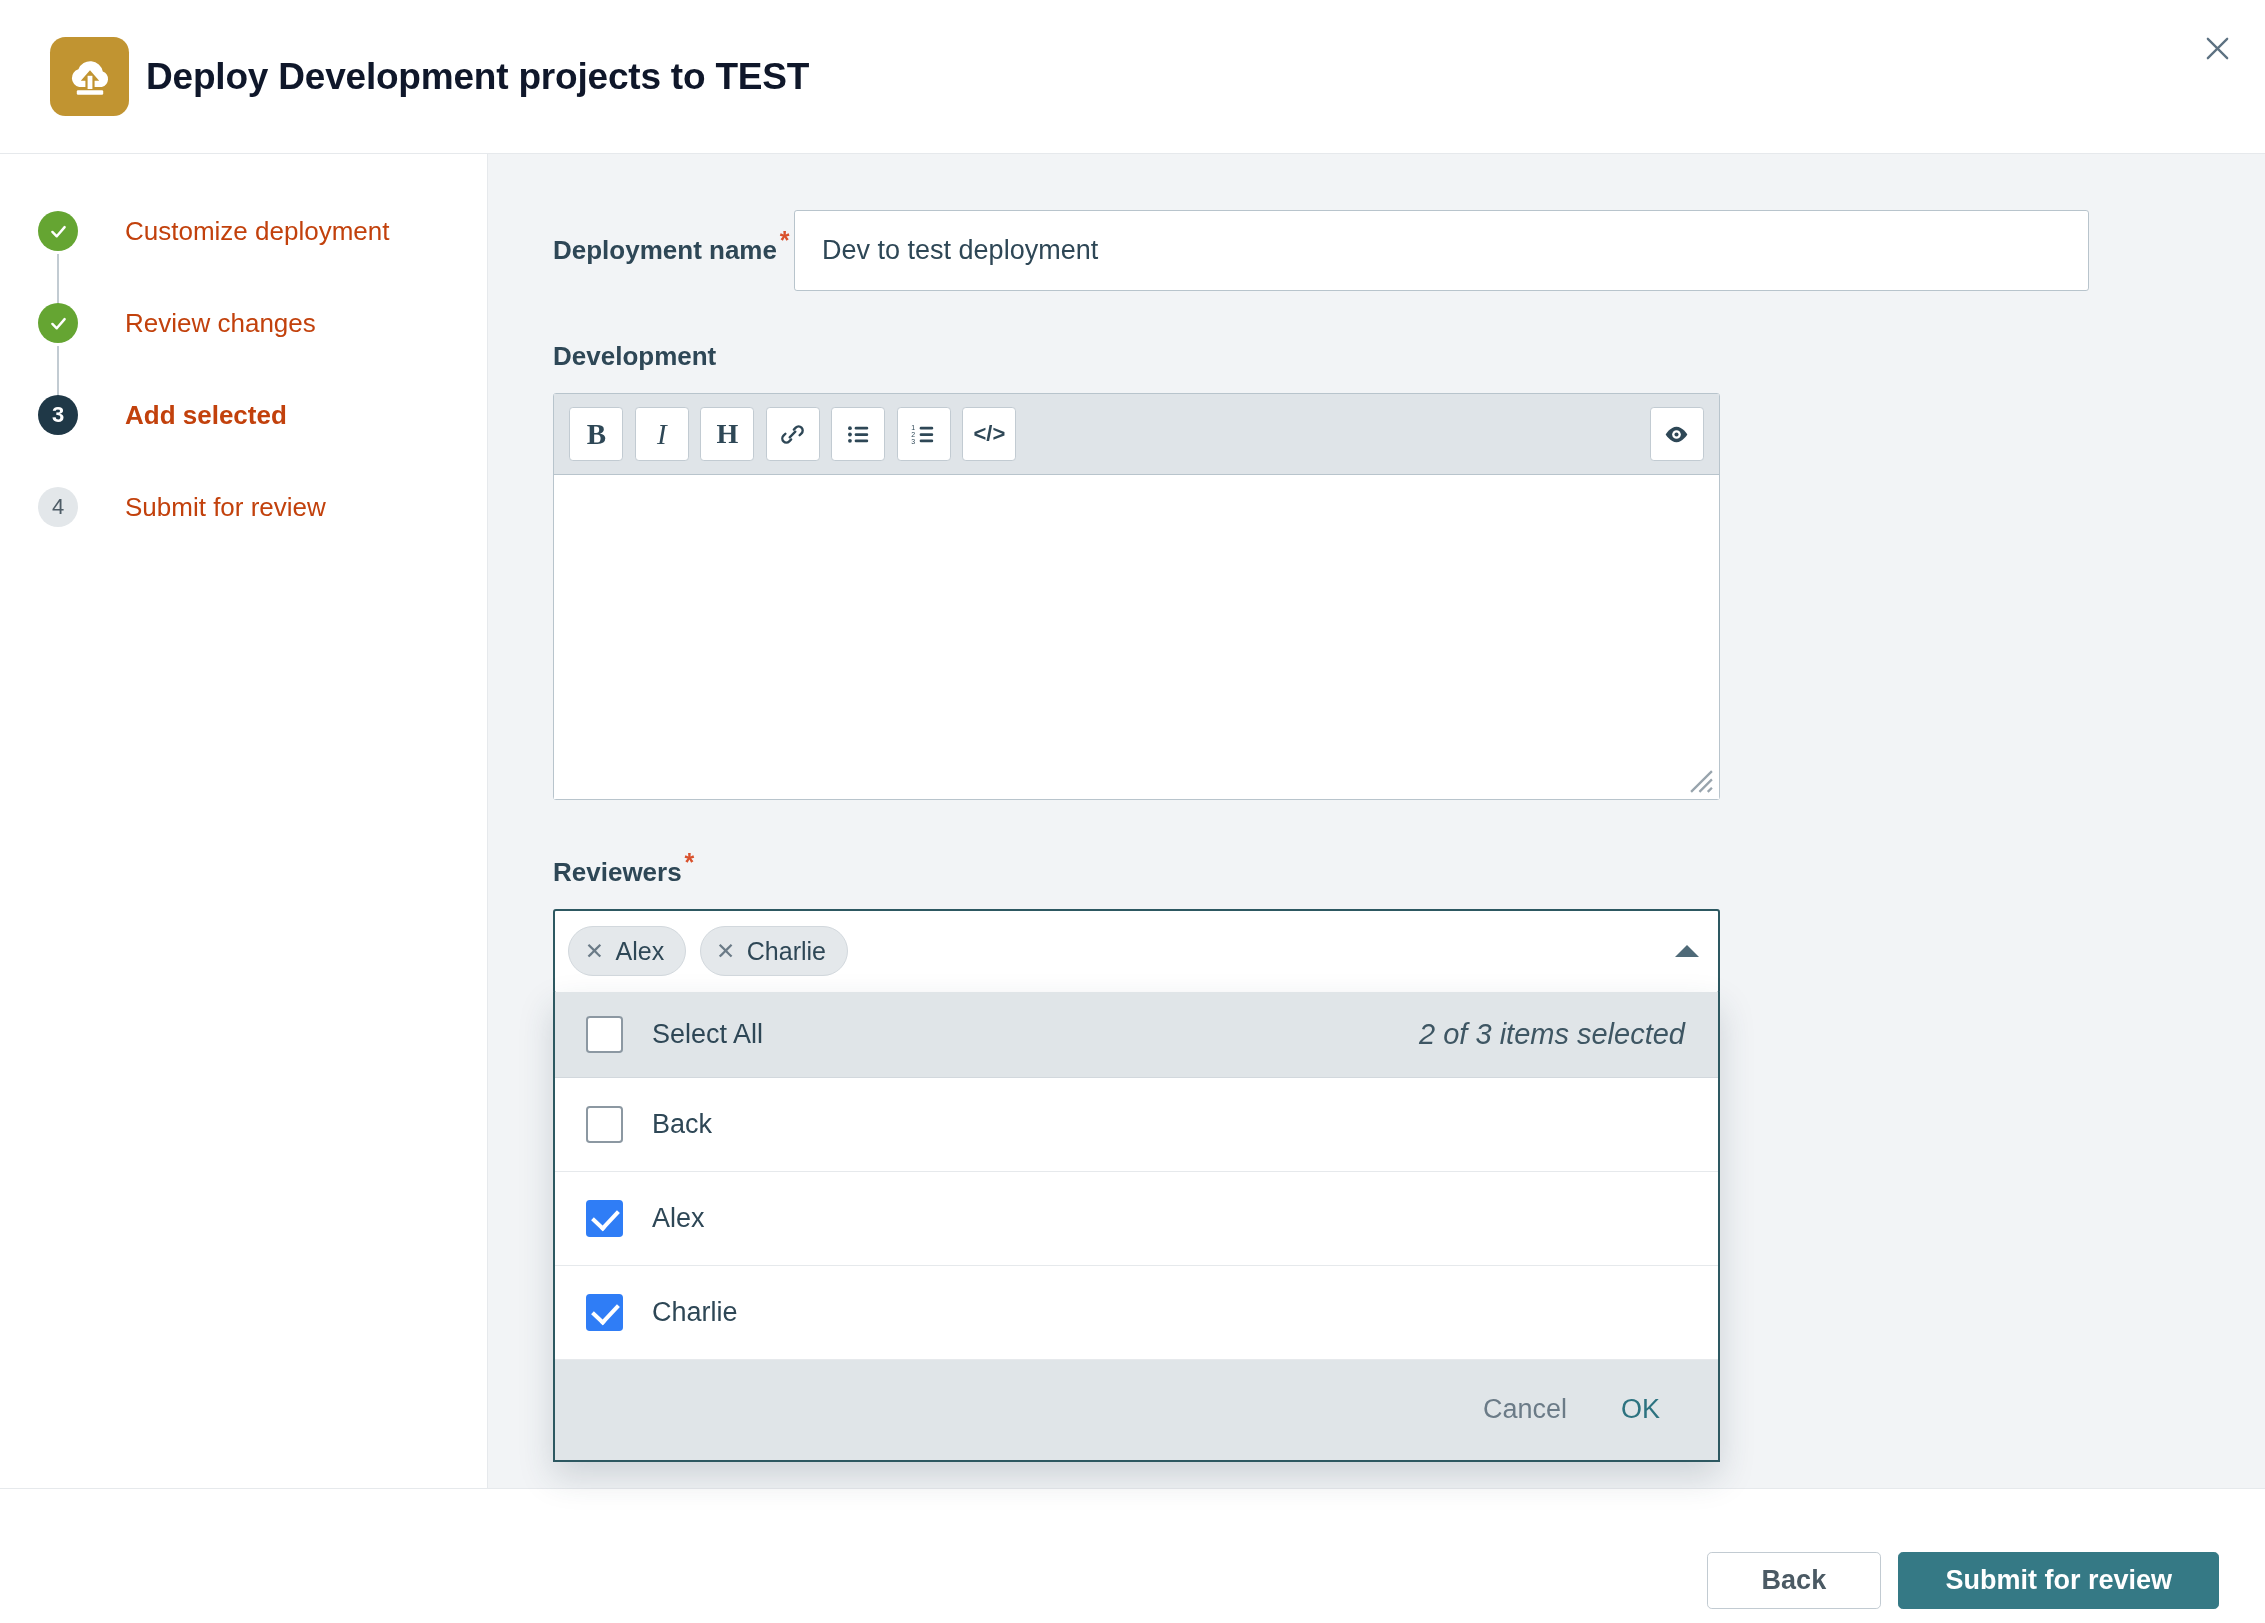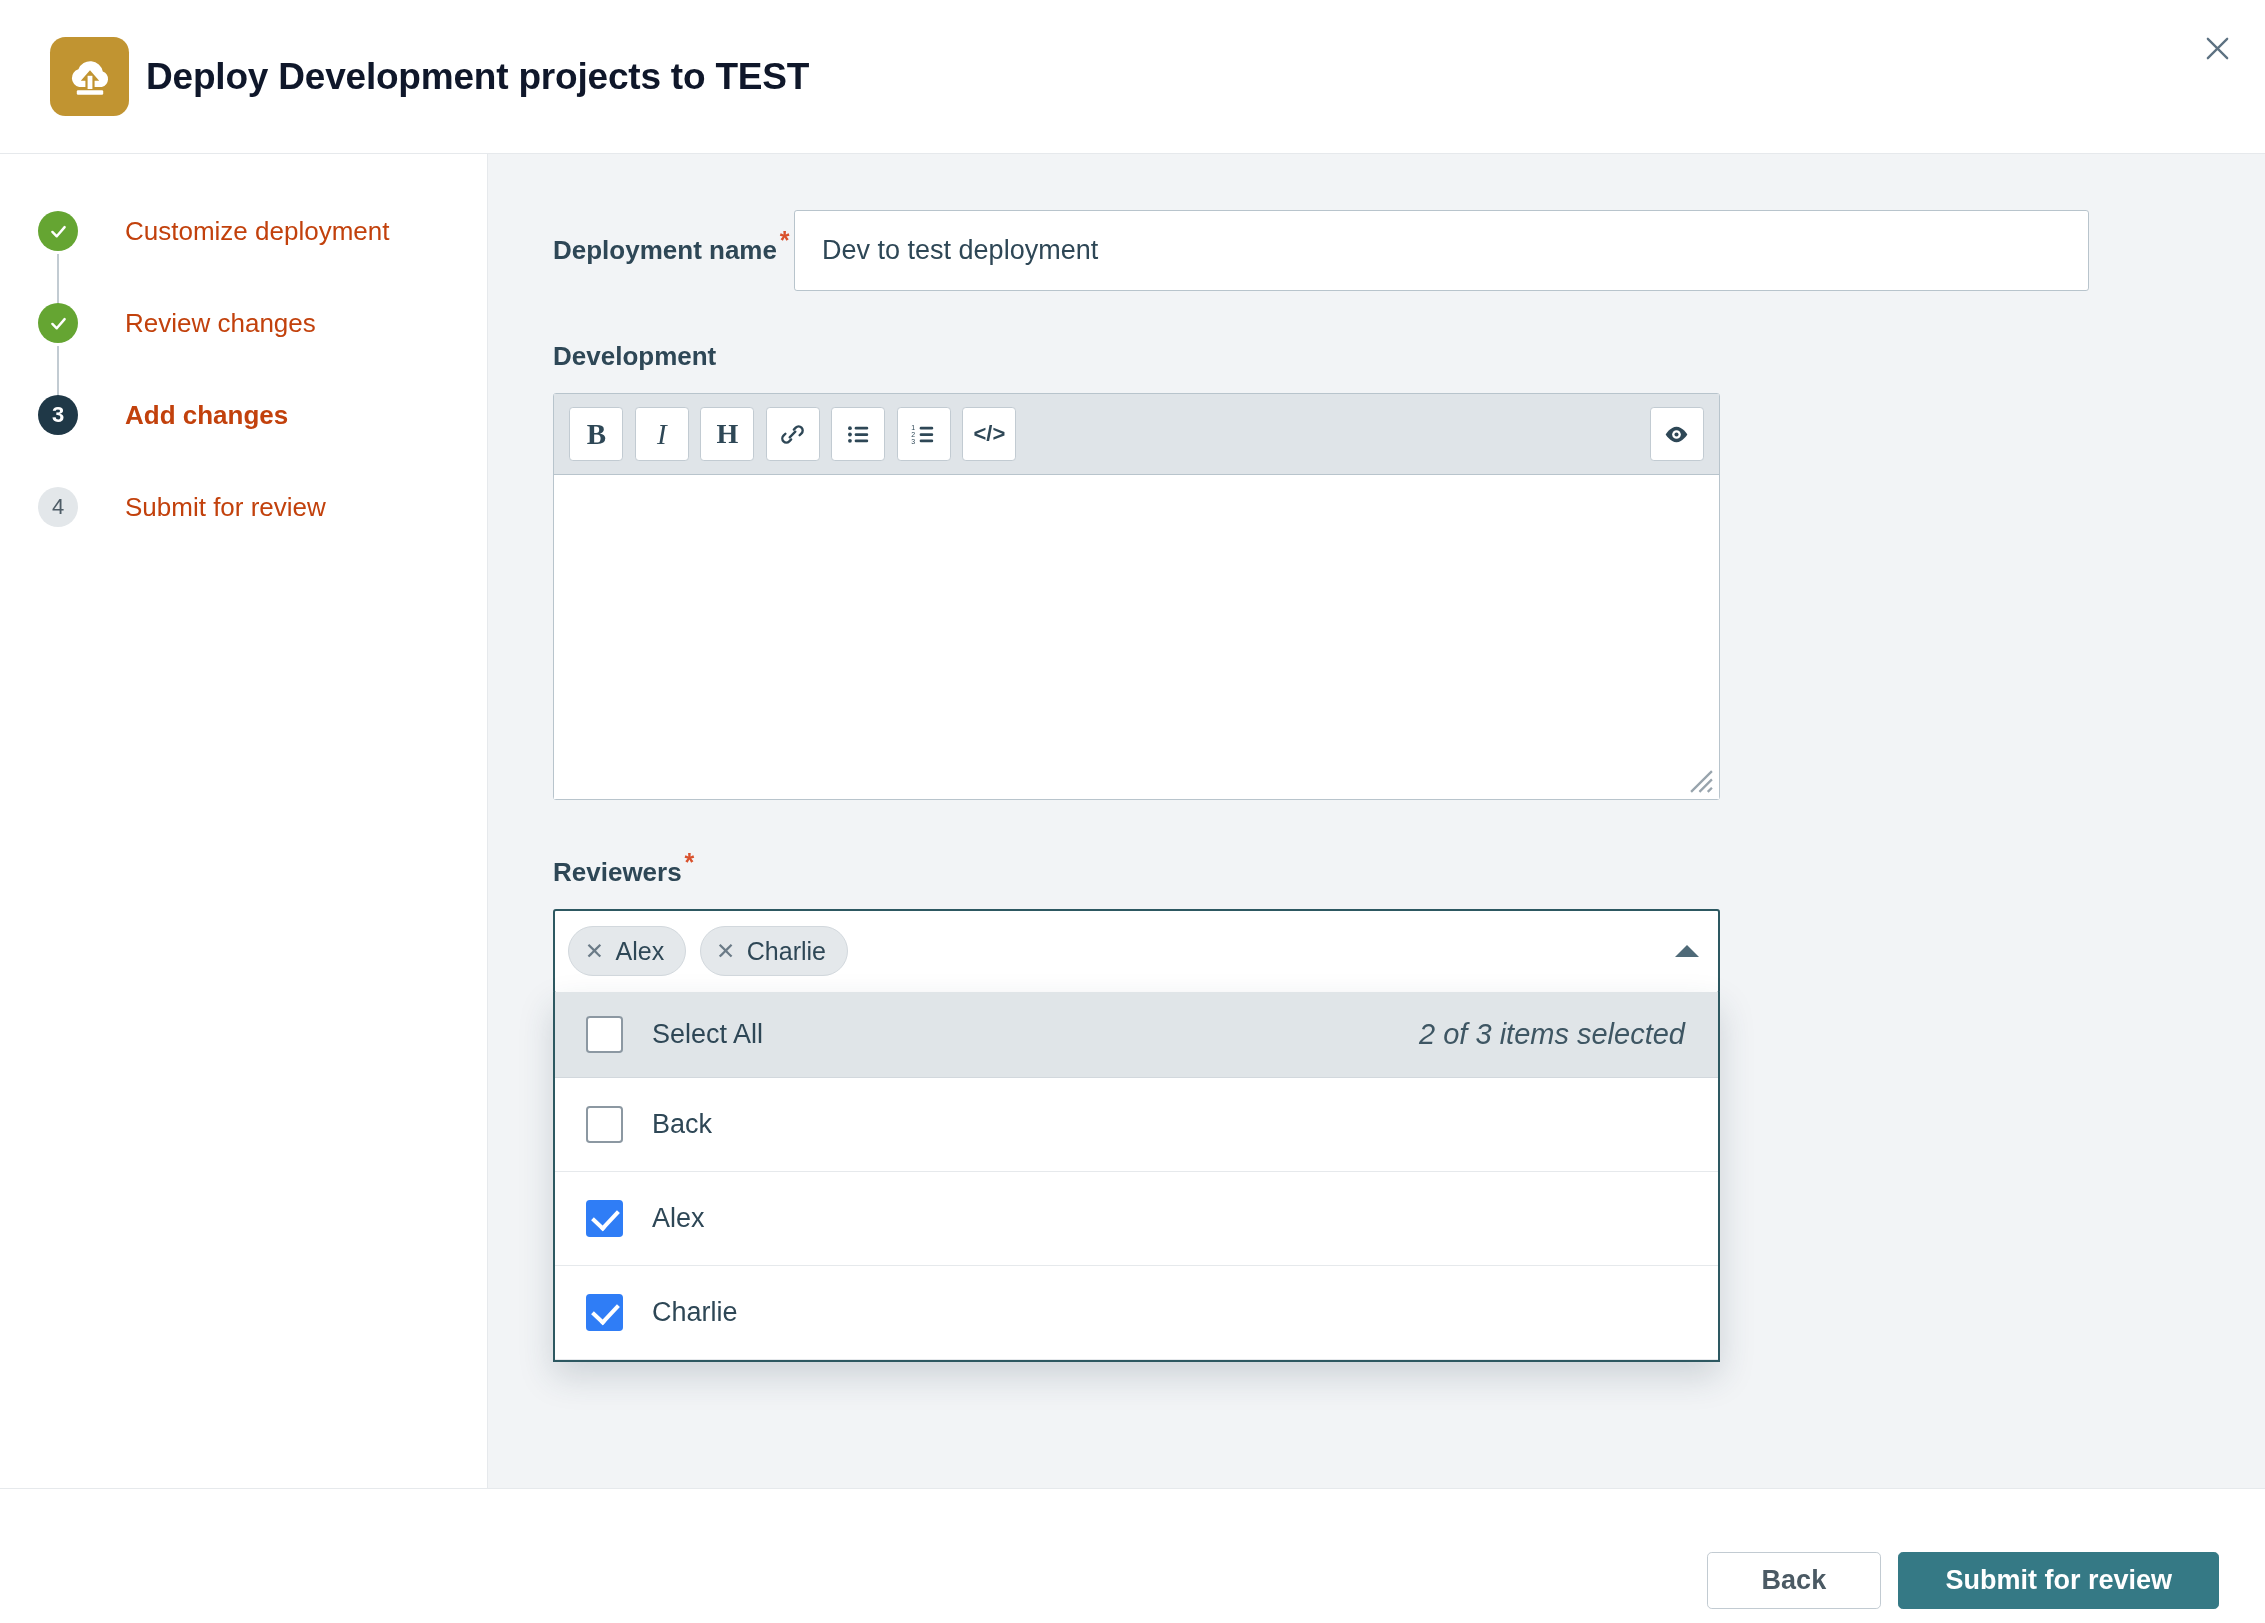--- a/index.html
+++ b/index.html
@@ -420,21 +420,21 @@
           <svg width="21" height="21" viewBox="0 0 24 24" aria-hidden="true">
             <path d="M5 12.5 L10 17.5 L19 7" stroke="#ffffff" stroke-width="2.8" fill="none" stroke-linecap="round" stroke-linejoin="round"></path>
           </svg>
         </div>
         <div class="step-connector"></div>
         <div class="step-label">Review changes</div>
       </div>
 
       <div class="step">
         <div class="step-marker active">3</div>
-        <div class="step-label current">Add changes</div>
+        <div class="step-label current">Add selected</div>
       </div>
 
       <div class="step">
         <div class="step-marker todo">4</div>
         <div class="step-label">Submit for review</div>
       </div>
 
     </div>
 
     <div class="form-area">
@@ -535,20 +535,24 @@
             <div class="dd-option">
               <div class="cbox checked"></div>
               <div class="dd-label">Alex</div>
             </div>
 
             <div class="dd-option">
               <div class="cbox checked"></div>
               <div class="dd-label">Charlie</div>
             </div>
 
+            <div class="dd-footer">
+              <button class="dd-action cancel">Cancel</button>
+              <button class="dd-action ok">OK</button>
+            </div>
 
           </div>
         </div>
       </div>
 
     </div>
   </div>
 
   <div class="modal-footer">
     <button class="btn btn-back">Back</button>

